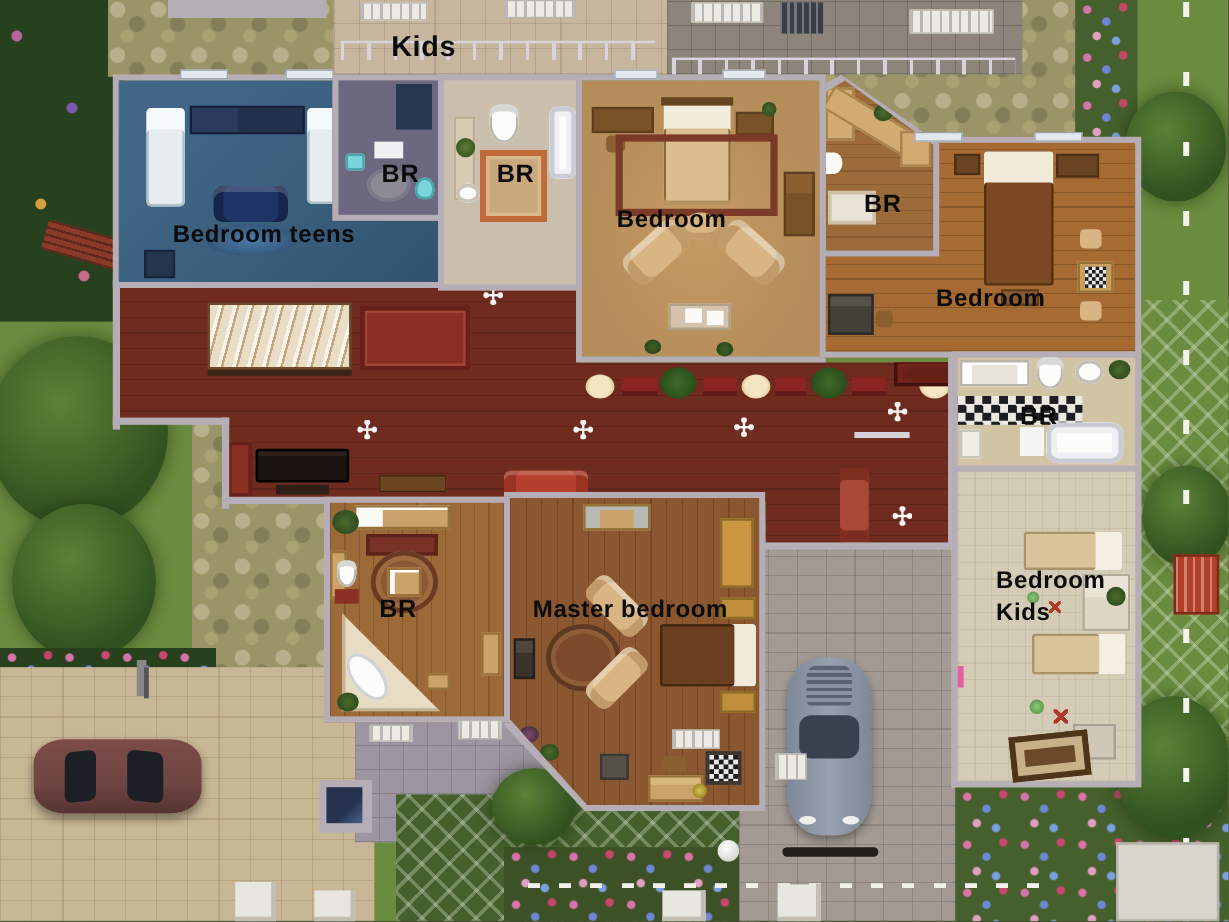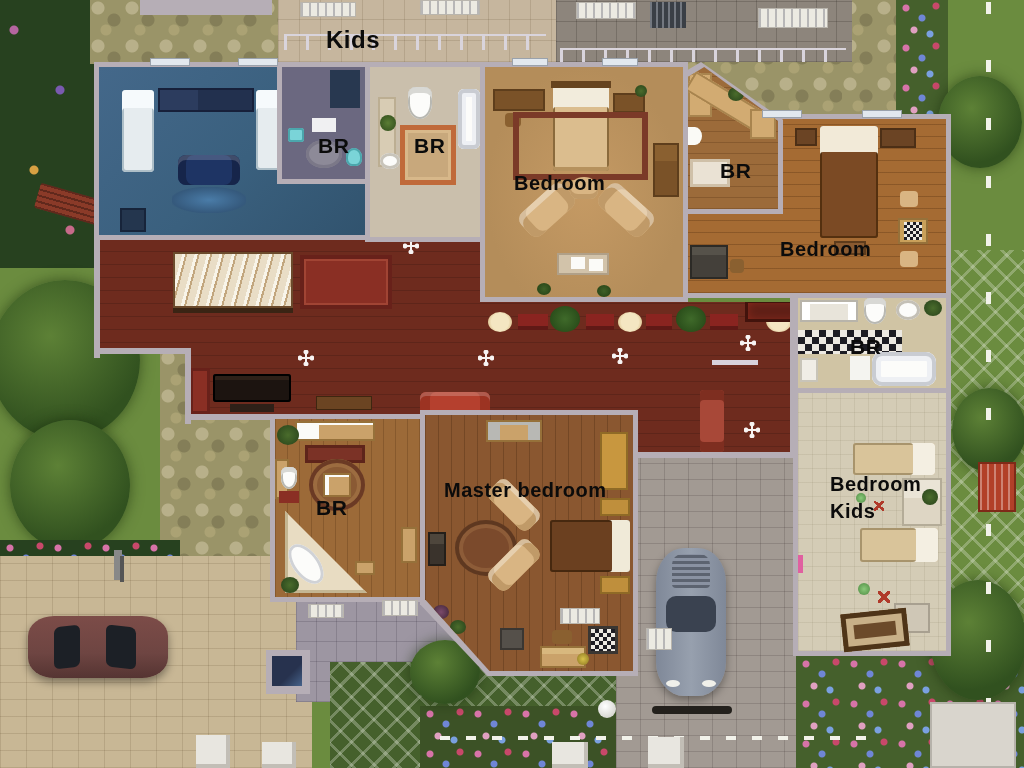--- a/index.html
+++ b/index.html
@@ -285,26 +285,27 @@
     <div class="a" style="left:6px;top:6px;width:30px;height:30px;background:linear-gradient(135deg,#27324e 60%,#46628a);"></div>
   </div>
   <div class="a" style="left:120px;top:556px;width:4px;height:26px;background:#555;box-shadow:-4px -4px 0 2px #888;"></div>
   <div class="a" style="left:196px;top:735px;width:34px;height:33px;background:#e8e6e0;box-shadow:inset -4px -4px 0 #c2beb6;"></div>
   <div class="a" style="left:262px;top:742px;width:34px;height:26px;background:#e8e6e0;box-shadow:inset -4px -4px 0 #c2beb6;"></div>
   <div class="a" style="left:552px;top:742px;width:36px;height:26px;background:#e8e6e0;box-shadow:inset -4px -4px 0 #c2beb6;"></div>
   <div class="a" style="left:648px;top:737px;width:36px;height:31px;background:#e8e6e0;box-shadow:inset -4px -4px 0 #c2beb6;"></div>
   <div class="a" style="left:598px;top:700px;width:18px;height:18px;background:radial-gradient(circle at 40% 35%,#ffffff,#c8c8c0);border-radius:50%;"></div>
 
   <div class="lbl" style="left:326px;top:24px;font-size:24px;">Kids</div>
+  <div class="lbl" style="left:144px;top:183px;font-size:20px;">Bedroom teens</div>
   <div class="lbl" style="left:318px;top:132px;font-size:21px;">BR</div>
   <div class="lbl" style="left:414px;top:132px;font-size:21px;">BR</div>
   <div class="lbl" style="left:514px;top:170px;font-size:20px;">Bedroom</div>
   <div class="lbl" style="left:720px;top:157px;font-size:21px;">BR</div>
   <div class="lbl" style="left:780px;top:236px;font-size:20px;">Bedroom</div>
   <div class="lbl" style="left:850px;top:333px;font-size:21px;">BR</div>
-  <div class="lbl" style="left:444px;top:477px;font-size:20px;">Master bedroom</div>
+  <div class="lbl" style="left:444px;top:495px;font-size:20px;">Master bedroom</div>
   <div class="lbl" style="left:316px;top:494px;font-size:21px;">BR</div>
   <div class="lbl" style="left:830px;top:471px;font-size:20px;line-height:27px;">
     <span style="display:block;">Bedroom</span>
     <span style="display:block;">Kids</span>
   </div>
 
 </div>
 
 </body></html>

